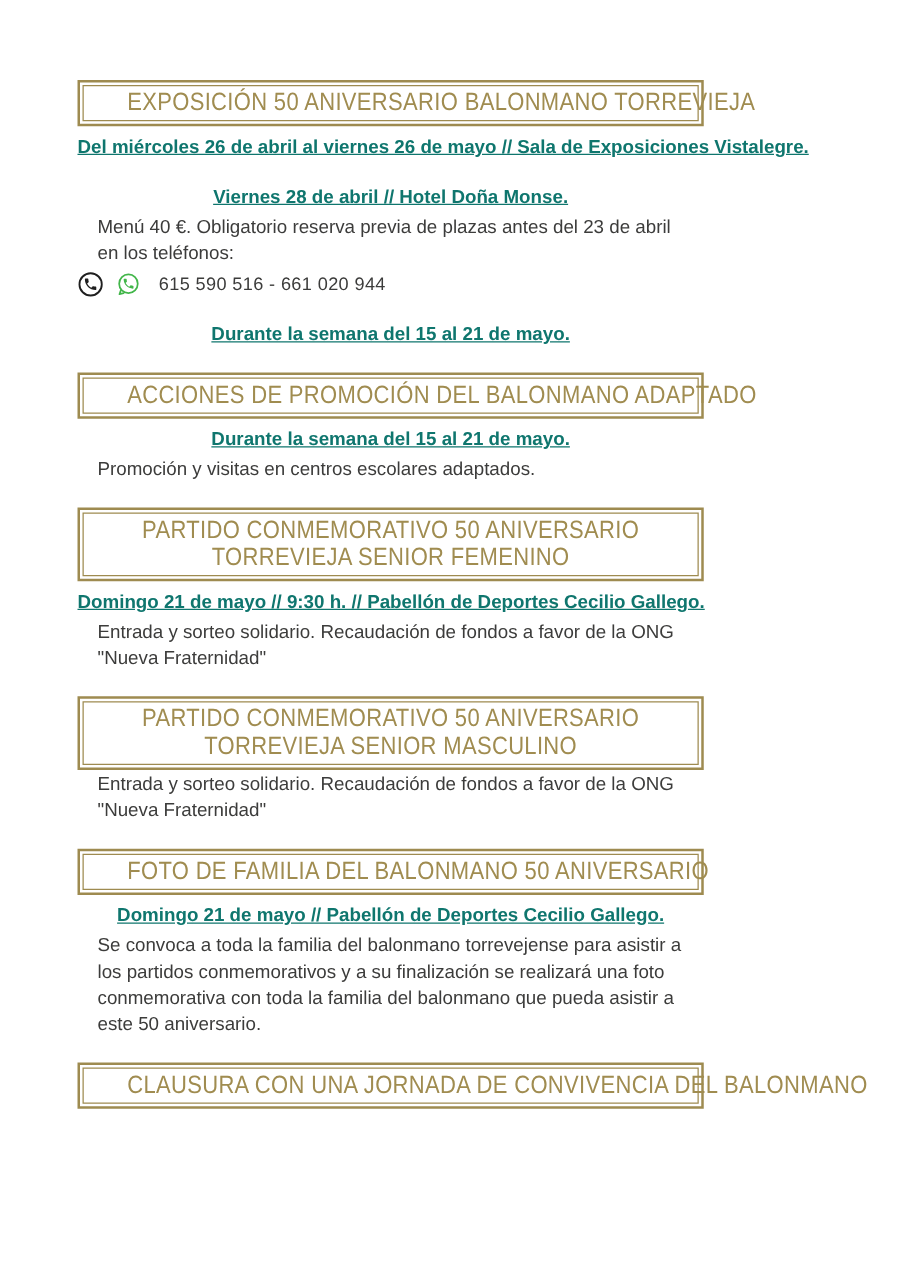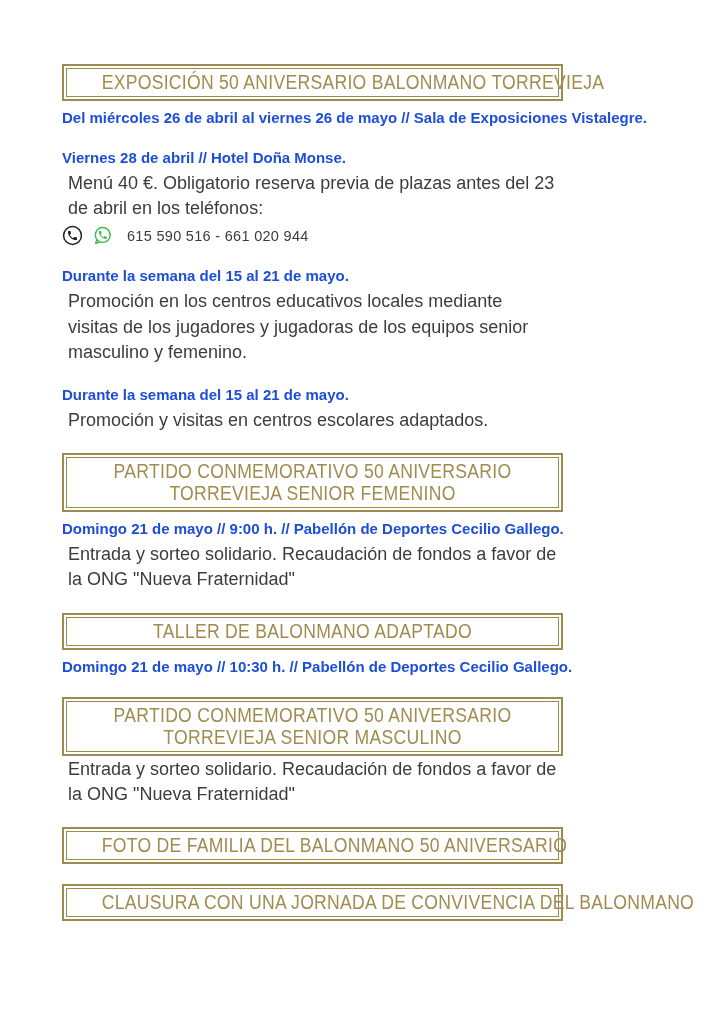--- a/index.html
+++ b/index.html
@@ -33,29 +33,31 @@
     letter-spacing: 0.3px;
     white-space: nowrap;
   }
   .htitle .tline {
     display: block;
     transform: scaleX(0.88);
     transform-origin: 50% 50%;
   }
   .highlight {
     margin: 7px 0 3px;
+    text-align: center;
     font-size: 15px;
     font-weight: bold;
-    color: #1d4ed8;
+    color: #0f766e;
     white-space: nowrap;
     line-height: 20px;
+    text-decoration: underline;
   }
   .body-text {
-    margin: 1px 6px 0;
-    font-size: 18px;
+    margin: 1px 16px 0;
+    font-size: 15px;
     line-height: 1.4;
     color: #3c3c3b;
   }
   .phone-row {
     display: flex;
     align-items: center;
     gap: 9px;
     margin-top: 4px;
     font-size: 14.5px;
     color: #3c3c3b;
@@ -96,51 +98,47 @@
           <path d="M5.4 17.2 L4.1 21 l3.7-1" fill="none" stroke="#42b64a" stroke-width="1.6" stroke-linejoin="round" stroke-linecap="round"></path>
           <path transform="translate(6.4 5.4) scale(0.5)" fill="#42b64a" d="M6.62 10.79c1.44 2.83 3.76 5.14 6.59 6.59l2.2-2.2c.27-.27.67-.36 1.02-.24 1.12.37 2.33.57 3.57.57.55 0 1 .45 1 1V20c0 .55-.45 1-1 1-9.39 0-17-7.61-17-17 0-.55.45-1 1-1h3.5c.55 0 1 .45 1 1 0 1.25.2 2.45.57 3.57.11.35.03.74-.25 1.02l-2.2 2.2z"></path>
         </svg>
       </span>
       <span class="num">615 590 516 - 661 020 944</span>
     </div>
   </section>
 
   <section class="event">
     <p class="highlight">Durante la semana del 15 al 21 de mayo.</p>
-    <p class="body-text">Promoción en los centros educativos locales mediante visitas de los jugadores y jugadoras de los equipos senior masculino y femenino.</p>
   </section>
 
   <section class="event">
+    <div class="hbox">
+      <div class="hbox-inner">
+        <h2 class="htitle">
+          <span class="tline">ACCIONES DE PROMOCIÓN DEL BALONMANO ADAPTADO</span>
+        </h2>
+      </div>
+    </div>
     <p class="highlight">Durante la semana del 15 al 21 de mayo.</p>
     <p class="body-text">Promoción y visitas en centros escolares adaptados.</p>
   </section>
 
   <section class="event">
     <div class="hbox">
       <div class="hbox-inner">
         <h2 class="htitle">
           <span class="tline">PARTIDO CONMEMORATIVO 50 ANIVERSARIO</span>
           <span class="tline">TORREVIEJA SENIOR FEMENINO</span>
         </h2>
       </div>
     </div>
-    <p class="highlight">Domingo 21 de mayo // 9:00 h. // Pabellón de Deportes Cecilio Gallego.</p>
+    <p class="highlight">Domingo 21 de mayo // 9:30 h. // Pabellón de Deportes Cecilio Gallego.</p>
     <p class="body-text">Entrada y sorteo solidario. Recaudación de fondos a favor de la ONG "Nueva Fraternidad"</p>
   </section>
 
-  <section class="event">
-    <div class="hbox">
-      <div class="hbox-inner">
-        <h2 class="htitle">
-          <span class="tline">TALLER DE BALONMANO ADAPTADO</span>
-        </h2>
-      </div>
-    </div>
-    <p class="highlight">Domingo 21 de mayo // 10:30 h. // Pabellón de Deportes Cecilio Gallego.</p>
-  </section>
 
   <section class="event">
     <div class="hbox">
       <div class="hbox-inner">
         <h2 class="htitle">
           <span class="tline">PARTIDO CONMEMORATIVO 50 ANIVERSARIO</span>
           <span class="tline">TORREVIEJA SENIOR MASCULINO</span>
         </h2>
       </div>
     </div>
@@ -148,20 +146,22 @@
   </section>
 
   <section class="event">
     <div class="hbox">
       <div class="hbox-inner">
         <h2 class="htitle">
           <span class="tline">FOTO DE FAMILIA DEL BALONMANO 50 ANIVERSARIO</span>
         </h2>
       </div>
     </div>
+    <p class="highlight">Domingo 21 de mayo // Pabellón de Deportes Cecilio Gallego.</p>
+    <p class="body-text">Se convoca a toda la familia del balonmano torrevejense para asistir a los partidos conmemorativos y a su finalización se realizará una foto conmemorativa con toda la familia del balonmano que pueda asistir a este 50 aniversario.</p>
   </section>
 
   <section class="event">
     <div class="hbox">
       <div class="hbox-inner">
         <h2 class="htitle">
           <span class="tline">CLAUSURA CON UNA JORNADA DE CONVIVENCIA DEL BALONMANO</span>
         </h2>
       </div>
     </div>

